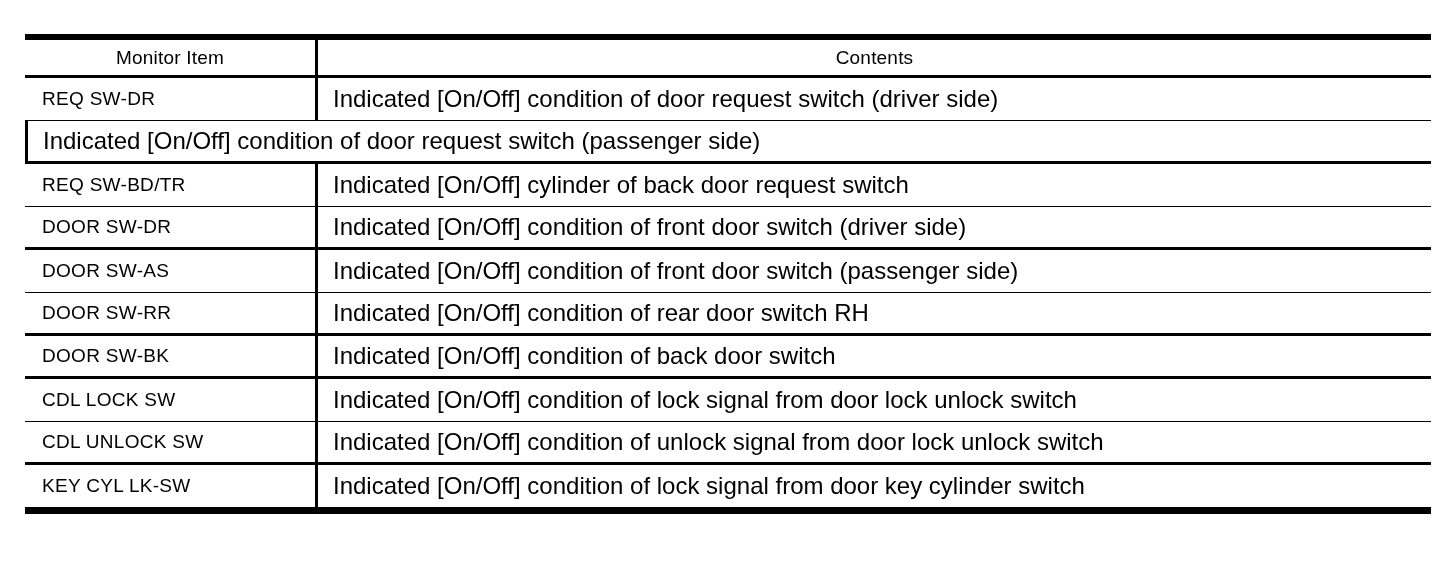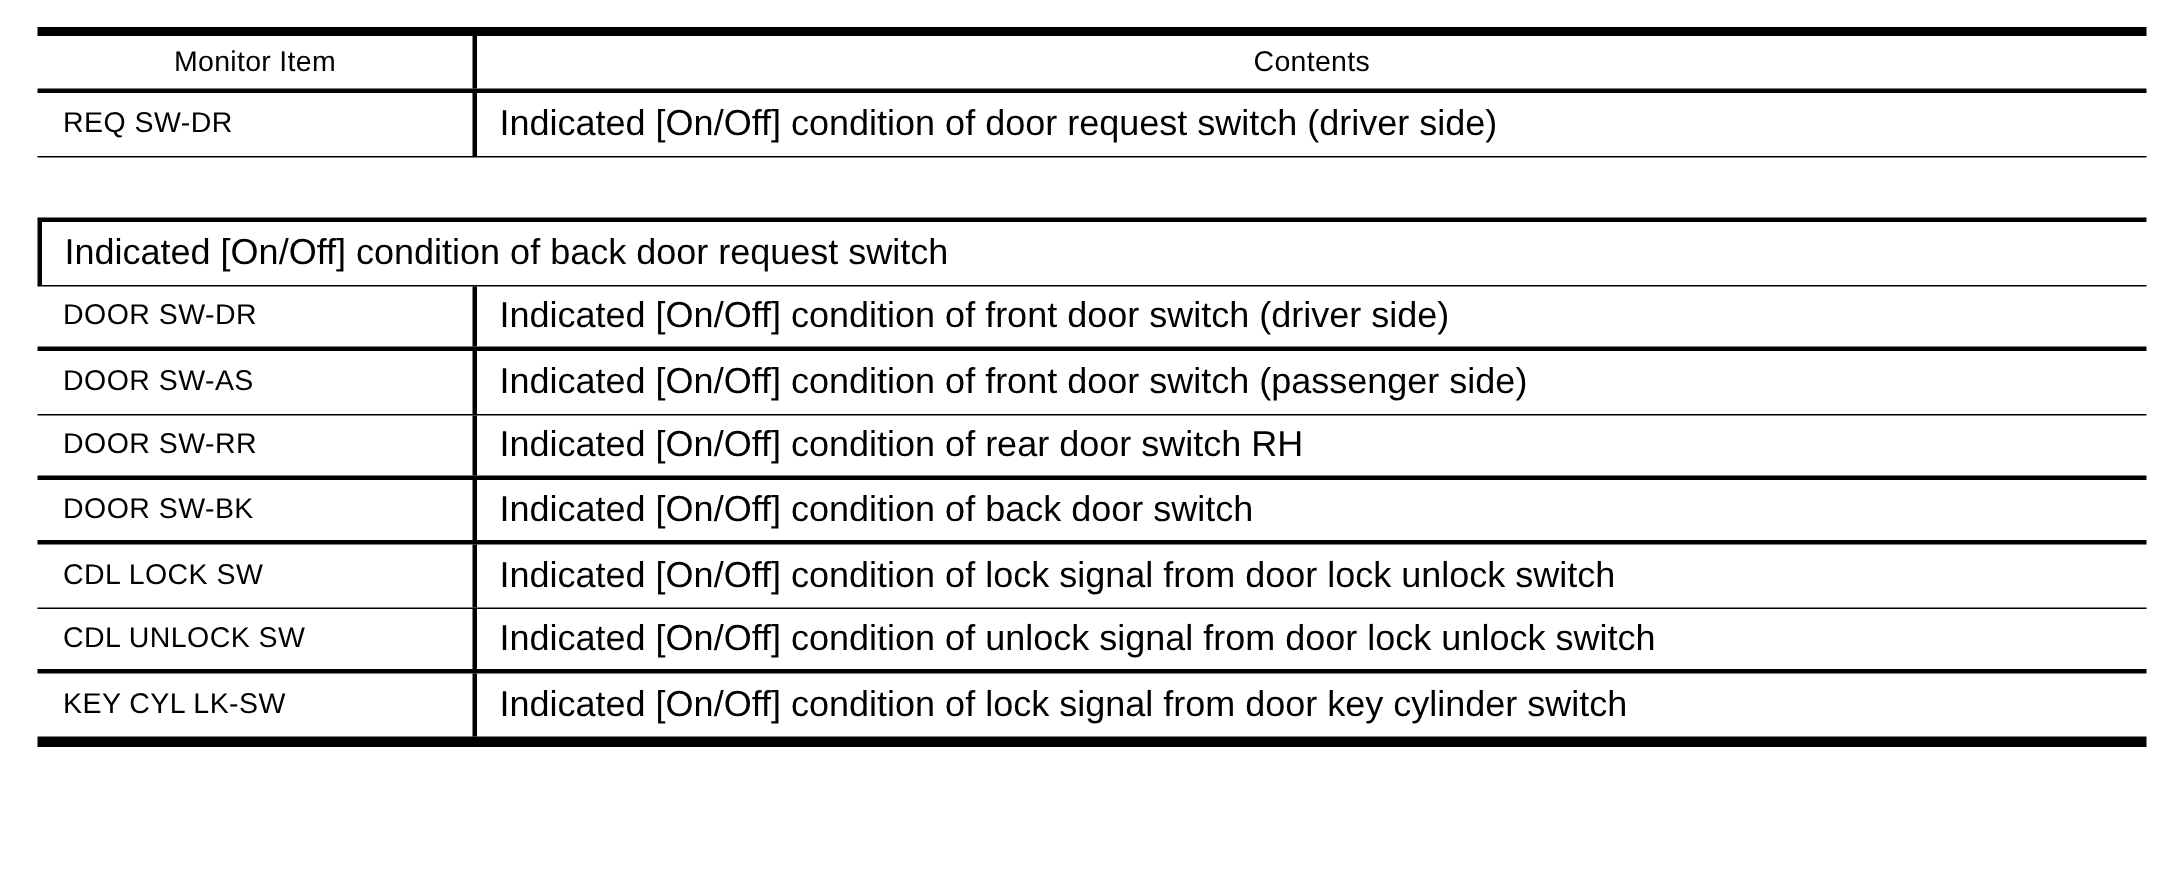--- a/index.html
+++ b/index.html
@@ -9,21 +9,21 @@
     font-family: "Liberation Sans", sans-serif;
     color: #000000;
     overflow: hidden;
   }
   .page {
     position: relative;
     width: 1456px; height: 588px;
   }
   .tbl {
     position: absolute;
-    left: 25px; top: 18px;
+    left: 25px; top: 34px;
     width: 1406px;
     border-top: 6px solid #000;
     border-bottom: 6px solid #000;
   }
   .row {
     display: flex;
     align-items: center;
     width: 100%;
   }
   .hdr-row {
@@ -71,24 +71,26 @@
       <div class="cell-item">Monitor Item</div>
       <div class="cell-contents">Contents</div>
     </div>
 
     <div class="row data-row sep-thin">
       <div class="cell-item">REQ SW-DR</div>
       <div class="cell-contents">Indicated [On/Off] condition of door request switch (driver side)</div>
     </div>
 
     <div class="row data-row sep-thick">
+      <div class="cell-contents">Indicated [On/Off] condition of door request switch (passenger side)</div>
     </div>
 
     <div class="row data-row sep-thin">
-      <div class="cell-contents">Indicated [On/Off] condition of back door request switch</div>
+      <div class="cell-item">REQ SW-BD/TR</div>
+      <div class="cell-contents">Indicated [On/Off] cylinder of back door request switch</div>
     </div>
 
     <div class="row data-row sep-thick">
       <div class="cell-item">DOOR SW-DR</div>
       <div class="cell-contents">Indicated [On/Off] condition of front door switch (driver side)</div>
     </div>
 
     <div class="row data-row sep-thin">
       <div class="cell-item">DOOR SW-AS</div>
       <div class="cell-contents">Indicated [On/Off] condition of front door switch (passenger side)</div>

